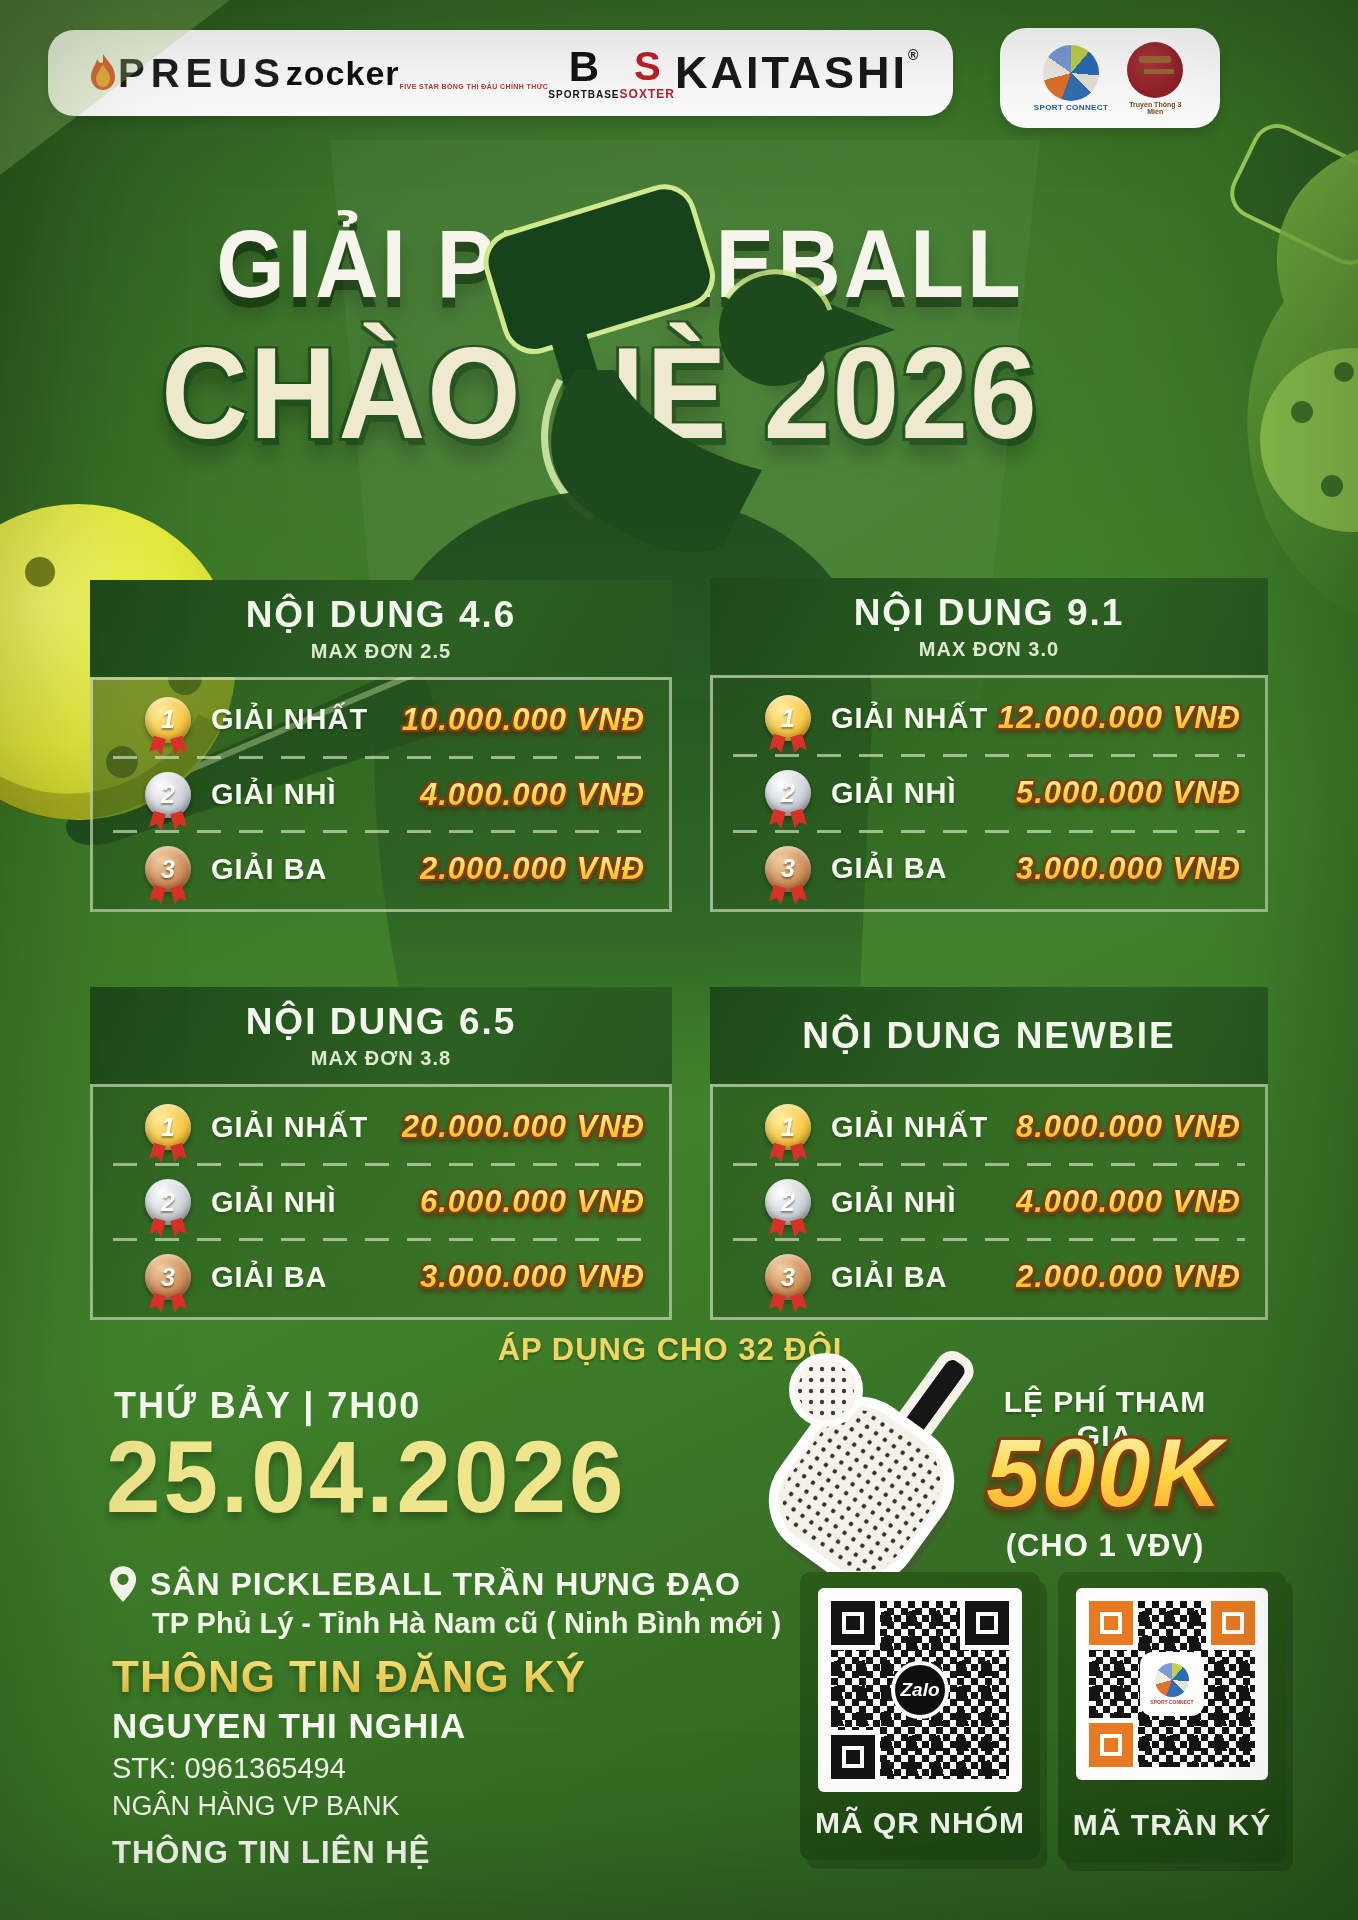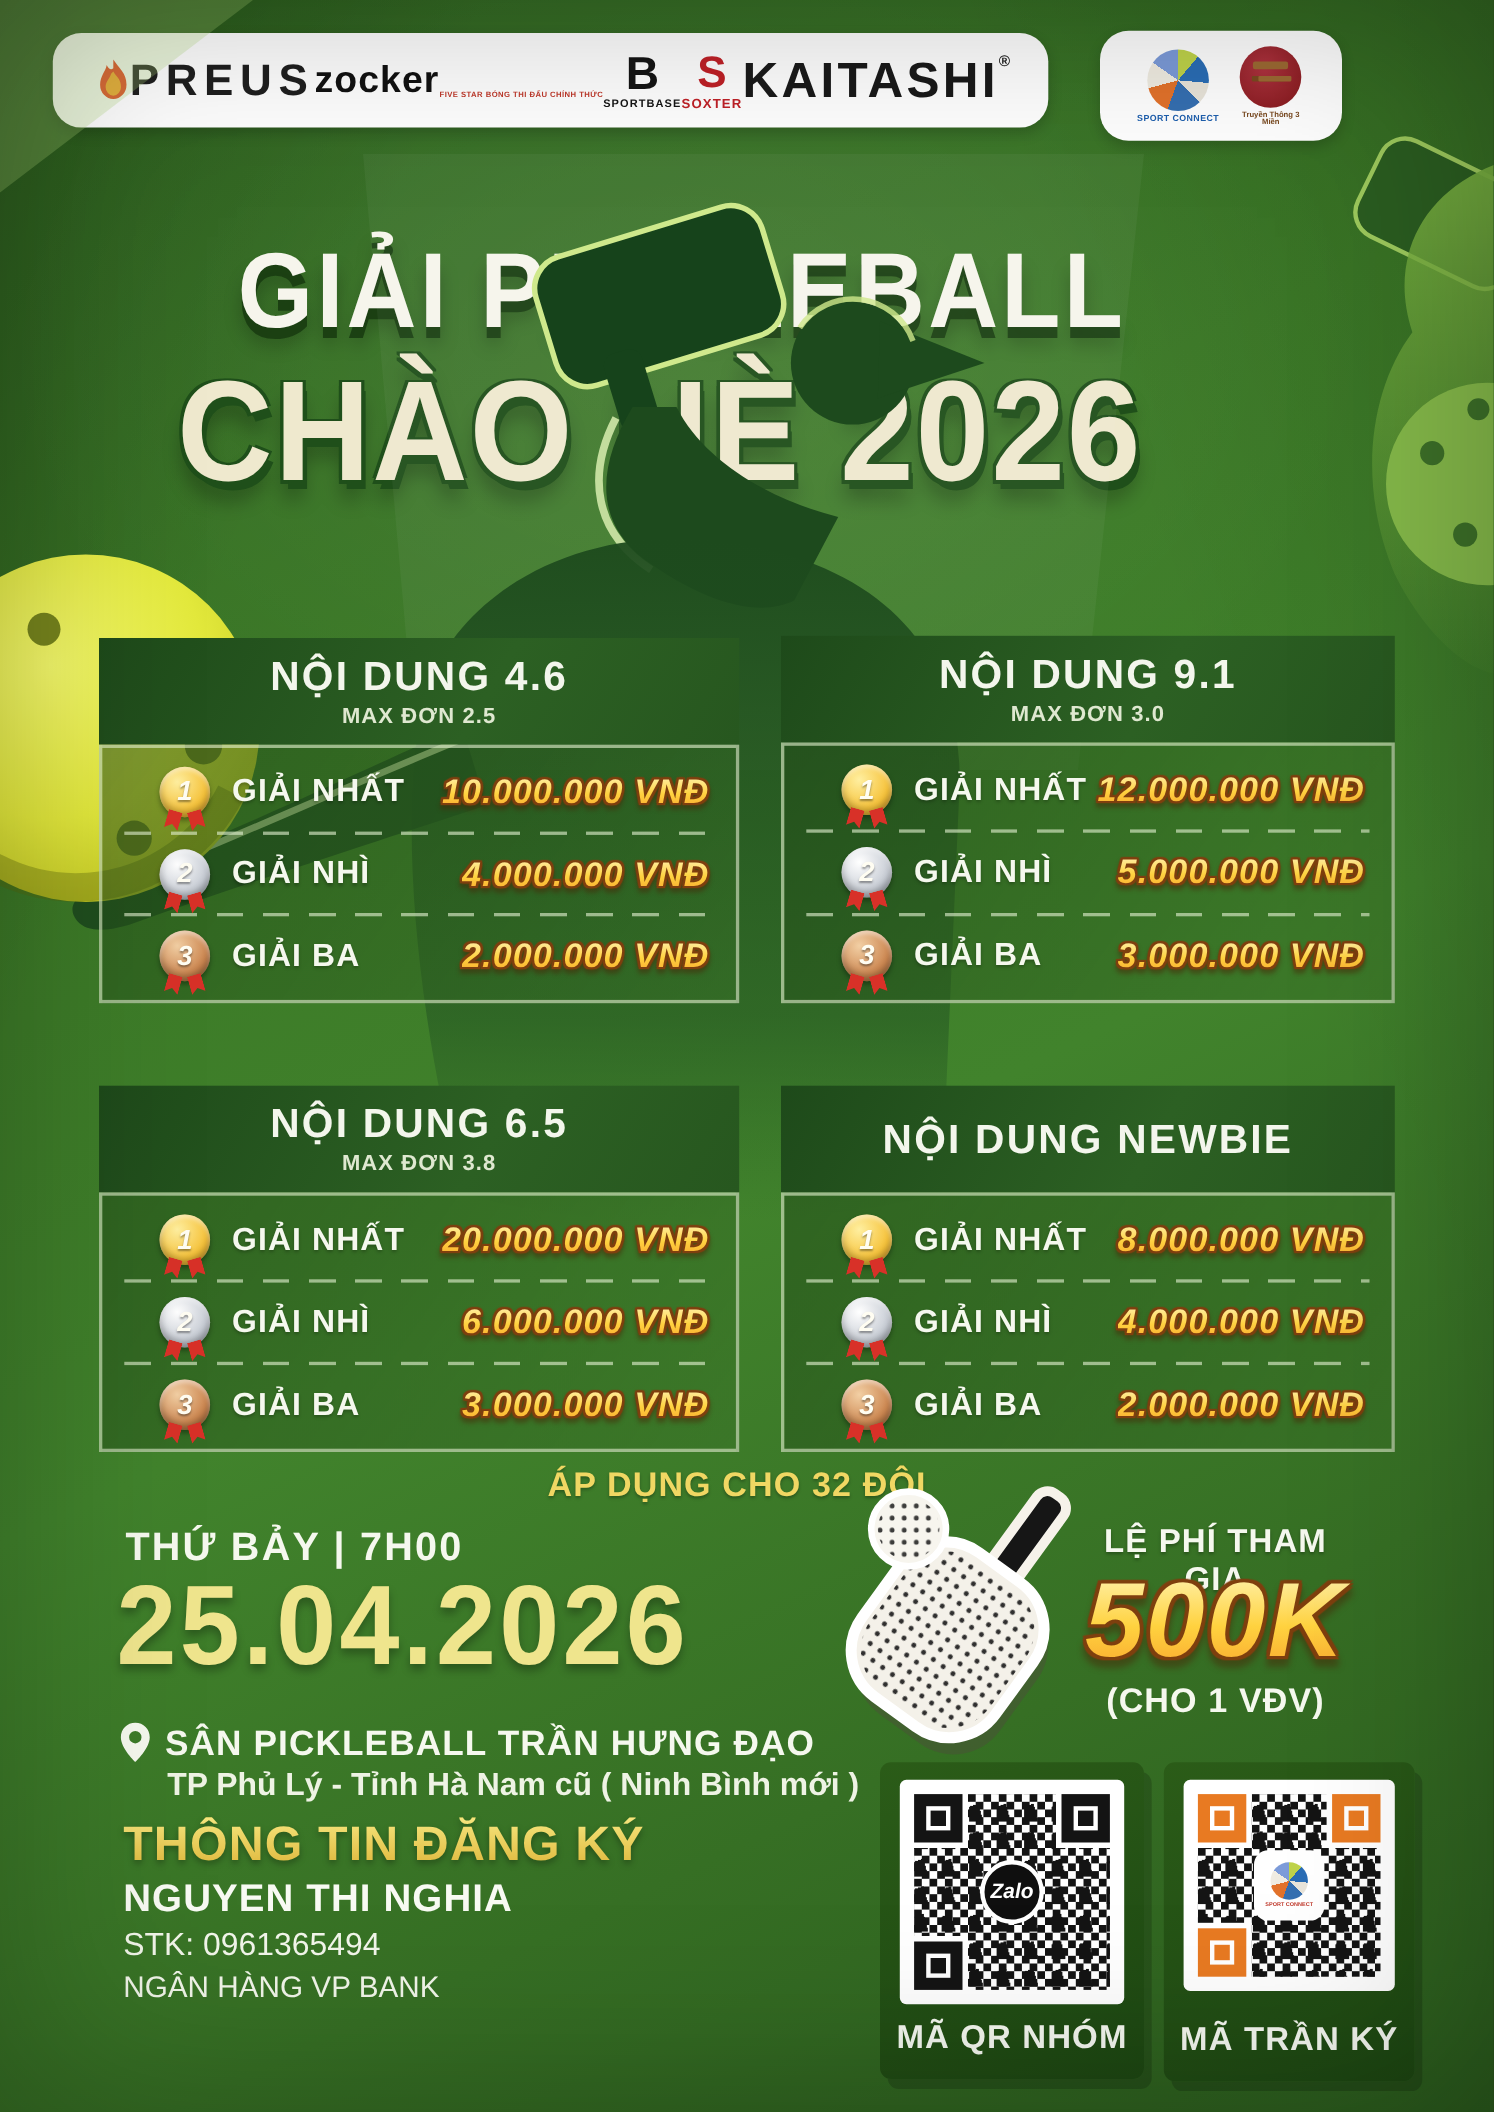--- a/index.html
+++ b/index.html
@@ -119,21 +119,21 @@
     font-size:96px;font-weight:900;font-style:italic;letter-spacing:2px;
     background:linear-gradient(180deg,#fff3b0 8%,#ffd23f 55%,#f9a62e 95%);
     -webkit-background-clip:text;background-clip:text;color:transparent;
     filter:drop-shadow(3px 0 0 #7e3f0e) drop-shadow(-3px 0 0 #7e3f0e) drop-shadow(0 3px 0 #7e3f0e) drop-shadow(0 -3px 0 #7e3f0e) drop-shadow(0 7px 3px rgba(74,34,4,.45));}
   .fee-note{position:absolute;left:985px;top:1528px;width:240px;text-align:center;z-index:3;
     font-size:31px;font-weight:900;color:#f5f8ee;letter-spacing:1px;}
   .paddle-art{position:absolute;left:740px;top:1342px;z-index:3;}
 
   
   .qr-card{position:absolute;background:linear-gradient(160deg,#2b5c18,#1d4712);border-radius:10px;z-index:3;
-    box-shadow:7px 9px 0 rgba(0,0,0,.18);margin-top:30px;}
+    box-shadow:7px 9px 0 rgba(0,0,0,.18);}
   .qr-card.group{left:800px;top:1572px;width:240px;height:288px;}
   .qr-card.register{left:1058px;top:1572px;width:228px;height:290px;}
   .qr-box{position:absolute;left:50%;transform:translateX(-50%);top:16px;background:#fff;border-radius:6px;}
   .qr-card.group .qr-box{width:204px;height:204px;}
   .qr-card.register .qr-box{width:192px;height:192px;}
   .qr-inner{position:absolute;inset:13px;background:#fff;
     background-image:
       conic-gradient(from 0deg,#141414 0 90deg,transparent 90deg 180deg,#141414 180deg 270deg,transparent 270deg 360deg),
       conic-gradient(from 45deg at 34% 34%,transparent 0 120deg,#141414 120deg 205deg,transparent 205deg 360deg);
     background-size:14px 14px,25px 25px;}
@@ -386,20 +386,21 @@
     <svg width="30" height="42" viewBox="0 0 32 42">
       <path fill-rule="evenodd" d="M16 2 C8 2 2 8 2 16 C2 27 16 40 16 40 C16 40 30 27 30 16 C30 8 24 2 16 2 Z M16 22 A6 6 0 1 1 16 10 A6 6 0 1 1 16 22 Z" fill="#f5f8ee"></path>
     </svg>
     <span class="venue-text">SÂN PICKLEBALL TRẦN HƯNG ĐẠO</span>
   </div>
   <div class="address">TP Phủ Lý - Tỉnh Hà Nam cũ ( Ninh Bình mới )</div>
   <div class="reg-heading">THÔNG TIN ĐĂNG KÝ</div>
   <div class="reg-name">NGUYEN THI NGHIA</div>
   <div class="reg-stk">STK: 0961365494</div>
   <div class="reg-bank">NGÂN HÀNG VP BANK</div>
+  <div class="contact-heading">THÔNG TIN LIÊN HỆ</div>
 
   <svg class="paddle-art" width="290" height="255" viewBox="0 0 290 255">
     <defs>
       <pattern id="pdots" width="11" height="11" patternUnits="userSpaceOnUse">
         <circle cx="5" cy="5" r="2.2" fill="#1b1b1b"></circle>
       </pattern>
     </defs>
     <g transform="rotate(36 145 130)">
       <rect x="62" y="78" width="150" height="162" rx="52" fill="rgba(90,60,70,0.30)" transform="translate(12,10)"></rect>
       <rect x="126" y="-6" width="30" height="96" rx="12" fill="#161616" stroke="#f6f2ea" stroke-width="9"></rect>

